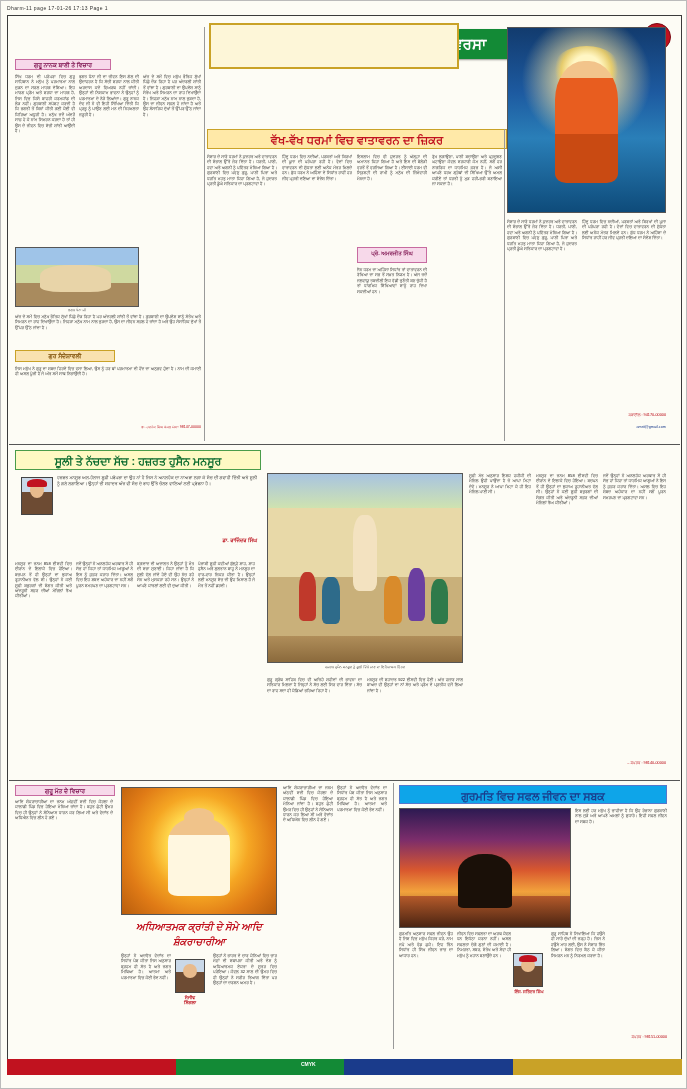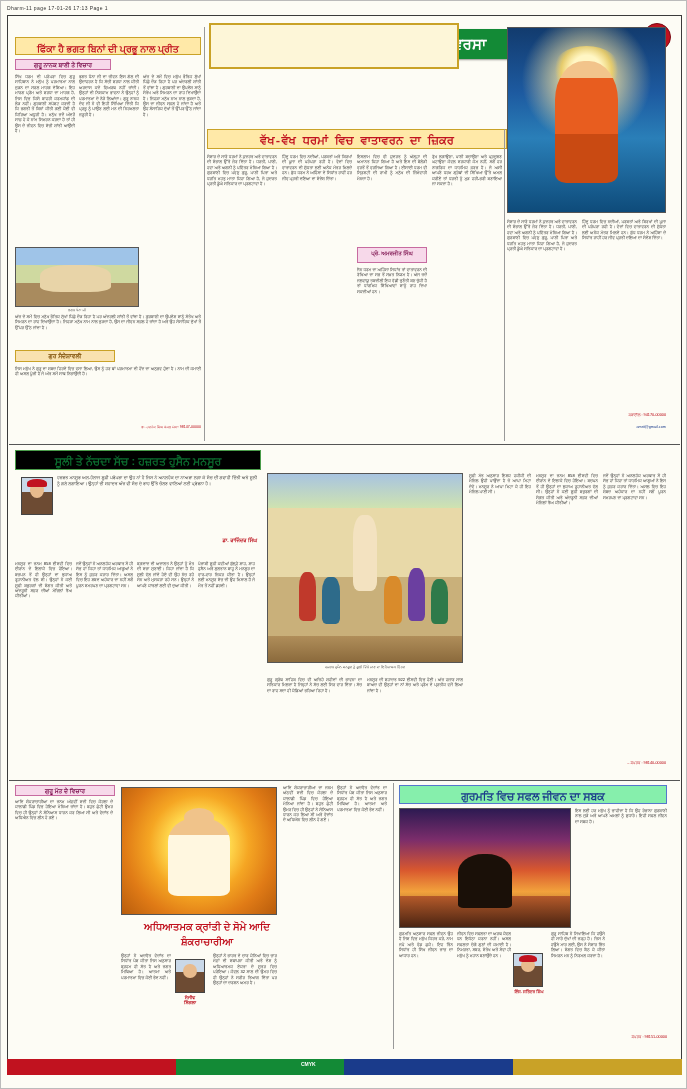--- a/index.html
+++ b/index.html
@@ -28,22 +28,22 @@
   .box{position:absolute;box-sizing:border-box;}
   .txt{font-size:4.1px;line-height:5.4px;color:#111;text-align:justify;
        overflow:hidden;word-wrap:break-word;hyphens:auto;}
   .col-sep{position:absolute;width:1px;background:#999;}
   .byline{font-size:5.2px;font-weight:bold;color:#b8000f;text-align:right;}
 
   
   .banner{position:absolute;box-sizing:border-box;text-align:center;font-weight:bold;}
   .banner-y{background:#ffe9a8;border:1px solid #c9a227;}
   .banner-p{background:#ffd9e6;border:1px solid #d46a9a;}
-  .banner-g{background:#000000;border:1px solid #4a9c4a;}
-  .banner-b{background:#86efac;border:1px solid #5577cc;}
+  .banner-g{background:#fef9c3;border:1px solid #4a9c4a;}
+  .banner-b{background:#0ea5e9;border:1px solid #5577cc;}
 
   
   .tag{position:absolute;box-sizing:border-box;background:#f7d9ea;border:1px solid #c76ba0;
       font-size:6px;font-weight:bold;color:#7a0b4a;text-align:center;line-height:11px;}
 
   
   .photo{position:absolute;box-sizing:border-box;border:1px solid #555;overflow:hidden;}
   .cap{position:absolute;font-size:3.6px;color:#222;text-align:center;}
 
   
@@ -97,42 +97,39 @@
 
   <div class="topstrip">Dharm-11 page    17-01-26    17:13    Page 1</div>
   <div class="frame"></div>
 
   <div class="masthead">
     <div class="mh-badge">ਧਰਮ ਤੇ ਵਿਰਸਾ</div>
     <div class="mh-box"></div>
   </div>
   <div class="pagecircle">11</div>
 
-  <div class="banner banner-y" style="left:14px;top:36px;width:186px;height:18px;">
-    <span style="font-size:9.5px;color:#c1121f;line-height:18px;">ਫਿੱਕਾ ਹੈ ਭਗਤ ਬਿਨਾਂ ਦੀ ਪ੍ਰਭੂ ਨਾਲ ਪ੍ਰੀਤ</span>
-  </div>
   <div class="tag" style="left:14px;top:58px;width:96px;height:11px;">ਗੁਰੂ ਨਾਨਕ ਬਾਣੀ ਤੇ ਵਿਚਾਰ</div>
 
   <div class="box txt" style="left:14px;top:73px;width:60px;height:255px;">ਸਿੱਖ ਧਰਮ ਦੀ ਪਰੰਪਰਾ ਵਿਚ ਗੁਰੂ ਸਾਹਿਬਾਨ ਨੇ ਮਨੁੱਖ ਨੂੰ ਪਰਮਾਤਮਾ ਨਾਲ ਜੁੜਨ ਦਾ ਸਰਲ ਮਾਰਗ ਦੱਸਿਆ। ਇਹ ਮਾਰਗ ਪ੍ਰੇਮ ਅਤੇ ਸ਼ਰਧਾ ਦਾ ਮਾਰਗ ਹੈ, ਜਿਸ ਵਿਚ ਕਿਸੇ ਬਾਹਰੀ ਕਰਮਕਾਂਡ ਦੀ ਲੋੜ ਨਹੀਂ। ਗੁਰਬਾਣੀ ਸਪੱਸ਼ਟ ਕਰਦੀ ਹੈ ਕਿ ਭਗਤੀ ਤੋਂ ਬਿਨਾਂ ਕੀਤੀ ਗਈ ਕੋਈ ਵੀ ਕਿਰਿਆ ਅਧੂਰੀ ਹੈ। ਮਨੁੱਖ ਜਦੋਂ ਅੰਦਰੋਂ ਸਾਫ਼ ਹੋ ਕੇ ਨਾਮ ਸਿਮਰਨ ਕਰਦਾ ਹੈ ਤਾਂ ਹੀ ਉਸ ਦੇ ਜੀਵਨ ਵਿਚ ਸੱਚੀ ਸ਼ਾਂਤੀ ਆਉਂਦੀ ਹੈ।</div>
   <div class="box txt" style="left:78px;top:73px;width:60px;height:115px;">ਭਗਤ ਧੰਨਾ ਜੀ ਦਾ ਜੀਵਨ ਇਸ ਗੱਲ ਦੀ ਉਦਾਹਰਨ ਹੈ ਕਿ ਸੱਚੀ ਸ਼ਰਧਾ ਨਾਲ ਕੀਤੀ ਅਰਦਾਸ ਕਦੇ ਵਿਅਰਥ ਨਹੀਂ ਜਾਂਦੀ। ਉਨ੍ਹਾਂ ਦੀ ਨਿਸ਼ਕਾਮ ਭਾਵਨਾ ਨੇ ਉਨ੍ਹਾਂ ਨੂੰ ਪਰਮਾਤਮਾ ਦੇ ਨੇੜੇ ਲਿਆਂਦਾ। ਗੁਰੂ ਨਾਨਕ ਦੇਵ ਜੀ ਨੇ ਵੀ ਇਹੀ ਸਿੱਖਿਆ ਦਿੱਤੀ ਕਿ ਪ੍ਰਭੂ ਨੂੰ ਪਾਉਣ ਲਈ ਮਨ ਦੀ ਨਿਰਮਲਤਾ ਜ਼ਰੂਰੀ ਹੈ।</div>
   <div class="box txt" style="left:142px;top:73px;width:58px;height:188px;">ਅੱਜ ਦੇ ਸਮੇਂ ਵਿਚ ਮਨੁੱਖ ਭੌਤਿਕ ਸੁੱਖਾਂ ਪਿੱਛੇ ਦੌੜ ਰਿਹਾ ਹੈ ਪਰ ਅੰਦਰਲੀ ਸ਼ਾਂਤੀ ਤੋਂ ਵਾਂਝਾ ਹੈ। ਗੁਰਬਾਣੀ ਦਾ ਉਪਦੇਸ਼ ਸਾਨੂੰ ਸੰਤੋਖ ਅਤੇ ਸਿਮਰਨ ਦਾ ਰਾਹ ਦਿਖਾਉਂਦਾ ਹੈ। ਜਿਹੜਾ ਮਨੁੱਖ ਨਾਮ ਨਾਲ ਜੁੜਦਾ ਹੈ, ਉਸ ਦਾ ਜੀਵਨ ਸਫ਼ਲ ਹੋ ਜਾਂਦਾ ਹੈ ਅਤੇ ਉਹ ਸੰਸਾਰਿਕ ਦੁੱਖਾਂ ਤੋਂ ਉੱਪਰ ਉੱਠ ਜਾਂਦਾ ਹੈ।</div>
 
   <div class="photo saintpic" style="left:14px;top:246px;width:124px;height:60px;">
     <div class="sp-f"></div>
   </div>
   <div class="cap" style="left:14px;top:307px;width:124px;">ਭਗਤ ਧੰਨਾ ਜੀ</div>
   <div class="box txt" style="left:14px;top:313px;width:186px;height:32px;">ਅੱਜ ਦੇ ਸਮੇਂ ਵਿਚ ਮਨੁੱਖ ਭੌਤਿਕ ਸੁੱਖਾਂ ਪਿੱਛੇ ਦੌੜ ਰਿਹਾ ਹੈ ਪਰ ਅੰਦਰਲੀ ਸ਼ਾਂਤੀ ਤੋਂ ਵਾਂਝਾ ਹੈ। ਗੁਰਬਾਣੀ ਦਾ ਉਪਦੇਸ਼ ਸਾਨੂੰ ਸੰਤੋਖ ਅਤੇ ਸਿਮਰਨ ਦਾ ਰਾਹ ਦਿਖਾਉਂਦਾ ਹੈ। ਜਿਹੜਾ ਮਨੁੱਖ ਨਾਮ ਨਾਲ ਜੁੜਦਾ ਹੈ, ਉਸ ਦਾ ਜੀਵਨ ਸਫ਼ਲ ਹੋ ਜਾਂਦਾ ਹੈ ਅਤੇ ਉਹ ਸੰਸਾਰਿਕ ਦੁੱਖਾਂ ਤੋਂ ਉੱਪਰ ਉੱਠ ਜਾਂਦਾ ਹੈ।</div>
 
   <div class="tag" style="left:14px;top:349px;width:100px;height:12px;background:#f9e2b0;border-color:#c9a227;color:#7a4a00;">ਗੁਰ ਸੰਦੇਸ਼ਾਵਲੀ</div>
   <div class="box txt" style="left:14px;top:365px;width:186px;height:70px;">ਜਿਸ ਮਨੁੱਖ ਨੇ ਗੁਰੂ ਦਾ ਸ਼ਬਦ ਹਿਰਦੇ ਵਿਚ ਵਸਾ ਲਿਆ, ਉਸ ਨੂੰ ਹਰ ਥਾਂ ਪਰਮਾਤਮਾ ਦੀ ਹੋਂਦ ਦਾ ਅਨੁਭਵ ਹੁੰਦਾ ਹੈ। ਨਾਮ ਦੀ ਕਮਾਈ ਹੀ ਅਸਲ ਪੂੰਜੀ ਹੈ ਜੋ ਅੰਤ ਸਮੇਂ ਸਾਥ ਨਿਭਾਉਂਦੀ ਹੈ।</div>
   <div class="box txt" style="left:120px;top:424px;width:80px;height:16px;font-size:3.6px;text-align:right;color:#b8000f;">ਡਾ. ਹਰਨੇਕ ਸਿੰਘ ਕੋਮਲ
 ਮੋਬਾ: 98147-00000</div>
 
   <div class="banner banner-y" style="left:206px;top:128px;width:300px;height:20px;">
-    <span style="font-size:11.5px;color:#c1121f;line-height:20px;font-family:Liberation Mono, monospace;">ਵੱਖ-ਵੱਖ ਧਰਮਾਂ ਵਿਚ ਵਾਤਾਵਰਨ ਦਾ ਜ਼ਿਕਰ</span>
+    <span style="font-size:11.5px;color:#c1121f;line-height:20px;">ਵੱਖ-ਵੱਖ ਧਰਮਾਂ ਵਿਚ ਵਾਤਾਵਰਨ ਦਾ ਜ਼ਿਕਰ</span>
   </div>
   <div class="box txt" style="left:206px;top:153px;width:70px;height:280px;">ਸੰਸਾਰ ਦੇ ਸਾਰੇ ਧਰਮਾਂ ਨੇ ਕੁਦਰਤ ਅਤੇ ਵਾਤਾਵਰਨ ਦੀ ਸੰਭਾਲ ਉੱਤੇ ਜ਼ੋਰ ਦਿੱਤਾ ਹੈ। ਧਰਤੀ, ਪਾਣੀ, ਹਵਾ ਅਤੇ ਅਗਨੀ ਨੂੰ ਪਵਿੱਤਰ ਮੰਨਿਆ ਗਿਆ ਹੈ। ਗੁਰਬਾਣੀ ਵਿਚ ਪਵਣੁ ਗੁਰੂ, ਪਾਣੀ ਪਿਤਾ ਅਤੇ ਧਰਤਿ ਮਹਤੁ ਮਾਤਾ ਕਿਹਾ ਗਿਆ ਹੈ, ਜੋ ਕੁਦਰਤ ਪ੍ਰਤੀ ਡੂੰਘੇ ਸਤਿਕਾਰ ਦਾ ਪ੍ਰਗਟਾਵਾ ਹੈ।</div>
   <div class="box txt" style="left:281px;top:153px;width:70px;height:280px;">ਹਿੰਦੂ ਧਰਮ ਵਿਚ ਨਦੀਆਂ, ਪਰਬਤਾਂ ਅਤੇ ਬਿਰਖਾਂ ਦੀ ਪੂਜਾ ਦੀ ਪਰੰਪਰਾ ਰਹੀ ਹੈ। ਵੇਦਾਂ ਵਿਚ ਵਾਤਾਵਰਨ ਦੀ ਸ਼ੁੱਧਤਾ ਲਈ ਅਨੇਕ ਮੰਤਰ ਮਿਲਦੇ ਹਨ। ਬੁੱਧ ਧਰਮ ਨੇ ਅਹਿੰਸਾ ਦੇ ਸਿਧਾਂਤ ਰਾਹੀਂ ਹਰ ਜੀਵ ਪ੍ਰਤੀ ਦਇਆ ਦਾ ਸੰਦੇਸ਼ ਦਿੱਤਾ।</div>
   <div class="box txt" style="left:356px;top:153px;width:70px;height:90px;">ਇਸਲਾਮ ਵਿਚ ਵੀ ਕੁਦਰਤ ਨੂੰ ਅੱਲ੍ਹਾ ਦੀ ਅਮਾਨਤ ਕਿਹਾ ਗਿਆ ਹੈ ਅਤੇ ਇਸ ਦੀ ਬੇਲੋੜੀ ਵਰਤੋਂ ਤੋਂ ਵਰਜਿਆ ਗਿਆ ਹੈ। ਈਸਾਈ ਧਰਮ ਵੀ ਸ੍ਰਿਸ਼ਟੀ ਦੀ ਰਾਖੀ ਨੂੰ ਮਨੁੱਖ ਦੀ ਜ਼ਿੰਮੇਵਾਰੀ ਮੰਨਦਾ ਹੈ।</div>
   <div class="tag" style="left:356px;top:246px;width:70px;height:16px;line-height:8px;font-size:5.5px;padding-top:1px;">ਪ੍ਰੋ. ਅਮਰਜੀਤ ਸਿੰਘ</div>
   <div class="box txt" style="left:356px;top:266px;width:70px;height:167px;">ਜੈਨ ਧਰਮ ਦਾ ਅਹਿੰਸਾ ਸਿਧਾਂਤ ਤਾਂ ਵਾਤਾਵਰਨ ਦੀ ਰੱਖਿਆ ਦਾ ਸਭ ਤੋਂ ਸਖ਼ਤ ਨਿਯਮ ਹੈ। ਅੱਜ ਜਦੋਂ ਜਲਵਾਯੂ ਤਬਦੀਲੀ ਇਕ ਵੱਡੀ ਚੁਣੌਤੀ ਬਣ ਚੁੱਕੀ ਹੈ ਤਾਂ ਧਾਰਮਿਕ ਸਿੱਖਿਆਵਾਂ ਸਾਨੂੰ ਰਾਹ ਦਿਖਾ ਸਕਦੀਆਂ ਹਨ।</div>
   <div class="box txt" style="left:431px;top:153px;width:70px;height:280px;">ਰੁੱਖ ਲਗਾਉਣਾ, ਪਾਣੀ ਬਚਾਉਣਾ ਅਤੇ ਪ੍ਰਦੂਸ਼ਣ ਘਟਾਉਣਾ ਕੇਵਲ ਸਰਕਾਰੀ ਕੰਮ ਨਹੀਂ, ਸਗੋਂ ਹਰ ਨਾਗਰਿਕ ਦਾ ਧਾਰਮਿਕ ਫ਼ਰਜ਼ ਹੈ। ਜੇ ਅਸੀਂ ਆਪਣੇ ਧਰਮ ਗ੍ਰੰਥਾਂ ਦੀ ਸਿੱਖਿਆ ਉੱਤੇ ਅਮਲ ਕਰੀਏ ਤਾਂ ਧਰਤੀ ਨੂੰ ਮੁੜ ਹਰੀ-ਭਰੀ ਬਣਾਇਆ ਜਾ ਸਕਦਾ ਹੈ।</div>
   <div class="box txt" style="left:506px;top:218px;width:70px;height:215px;">ਸੰਸਾਰ ਦੇ ਸਾਰੇ ਧਰਮਾਂ ਨੇ ਕੁਦਰਤ ਅਤੇ ਵਾਤਾਵਰਨ ਦੀ ਸੰਭਾਲ ਉੱਤੇ ਜ਼ੋਰ ਦਿੱਤਾ ਹੈ। ਧਰਤੀ, ਪਾਣੀ, ਹਵਾ ਅਤੇ ਅਗਨੀ ਨੂੰ ਪਵਿੱਤਰ ਮੰਨਿਆ ਗਿਆ ਹੈ। ਗੁਰਬਾਣੀ ਵਿਚ ਪਵਣੁ ਗੁਰੂ, ਪਾਣੀ ਪਿਤਾ ਅਤੇ ਧਰਤਿ ਮਹਤੁ ਮਾਤਾ ਕਿਹਾ ਗਿਆ ਹੈ, ਜੋ ਕੁਦਰਤ ਪ੍ਰਤੀ ਡੂੰਘੇ ਸਤਿਕਾਰ ਦਾ ਪ੍ਰਗਟਾਵਾ ਹੈ।</div>
   <div class="box txt" style="left:581px;top:218px;width:84px;height:190px;">ਹਿੰਦੂ ਧਰਮ ਵਿਚ ਨਦੀਆਂ, ਪਰਬਤਾਂ ਅਤੇ ਬਿਰਖਾਂ ਦੀ ਪੂਜਾ ਦੀ ਪਰੰਪਰਾ ਰਹੀ ਹੈ। ਵੇਦਾਂ ਵਿਚ ਵਾਤਾਵਰਨ ਦੀ ਸ਼ੁੱਧਤਾ ਲਈ ਅਨੇਕ ਮੰਤਰ ਮਿਲਦੇ ਹਨ। ਬੁੱਧ ਧਰਮ ਨੇ ਅਹਿੰਸਾ ਦੇ ਸਿਧਾਂਤ ਰਾਹੀਂ ਹਰ ਜੀਵ ਪ੍ਰਤੀ ਦਇਆ ਦਾ ਸੰਦੇਸ਼ ਦਿੱਤਾ।</div>
   <div class="box txt" style="left:581px;top:412px;width:84px;height:12px;font-size:3.8px;text-align:right;color:#b8000f;">ਮੋਬਾਈਲ : 94170-00000</div>
@@ -181,21 +178,21 @@
   <div class="box txt" style="left:602px;top:472px;width:63px;height:285px;">ਜਦੋਂ ਉਨ੍ਹਾਂ ਨੇ ਅਨਲਹੱਕ ਅਰਥਾਤ ਮੈਂ ਹੀ ਸੱਚ ਹਾਂ ਕਿਹਾ ਤਾਂ ਧਾਰਮਿਕ ਆਗੂਆਂ ਨੇ ਇਸ ਨੂੰ ਕੁਫ਼ਰ ਕਰਾਰ ਦਿੱਤਾ। ਅਸਲ ਵਿਚ ਇਹ ਸ਼ਬਦ ਅਹੰਕਾਰ ਦਾ ਨਹੀਂ ਸਗੋਂ ਪੂਰਨ ਸਮਰਪਣ ਦਾ ਪ੍ਰਗਟਾਵਾ ਸਨ।</div>
   <div class="box txt" style="left:602px;top:760px;width:63px;height:12px;font-size:3.8px;text-align:right;color:#b8000f;">– ਸੰਪਰਕ : 98140-00000</div>
 
   <div style="position:absolute;left:8px;top:779px;width:671px;height:1px;background:#555;"></div>
 
   <div class="tag" style="left:14px;top:784px;width:100px;height:11px;">ਗੁਰੂ ਮੱਤ ਦੇ ਵਿਚਾਰ</div>
   <div class="photo shankar" style="left:120px;top:786px;width:156px;height:128px;">
     <div class="sh-head"></div>
     <div class="sh-body"></div>
   </div>
-  <div class="banner banner-p" style="left:128px;top:918px;width:156px;height:30px;border:none;background:transparent;">
+  <div class="banner banner-p" style="left:120px;top:918px;width:156px;height:30px;border:none;background:transparent;font-style:italic;">
     <span style="font-size:10px;color:#c1121f;line-height:15px;display:block;">ਅਧਿਆਤਮਕ ਕ੍ਰਾਂਤੀ ਦੇ ਸੋਮੇ ਆਦਿ ਸ਼ੰਕਰਾਚਾਰੀਆ</span>
   </div>
   <div class="box txt" style="left:14px;top:798px;width:98px;height:248px;">ਆਦਿ ਸ਼ੰਕਰਾਚਾਰੀਆ ਦਾ ਜਨਮ ਅੱਠਵੀਂ ਸਦੀ ਵਿਚ ਕੇਰਲਾ ਦੇ ਕਾਲਾਡੀ ਪਿੰਡ ਵਿਚ ਹੋਇਆ ਮੰਨਿਆ ਜਾਂਦਾ ਹੈ। ਬਹੁਤ ਛੋਟੀ ਉਮਰ ਵਿਚ ਹੀ ਉਨ੍ਹਾਂ ਨੇ ਸੰਨਿਆਸ ਧਾਰਨ ਕਰ ਲਿਆ ਸੀ ਅਤੇ ਵੇਦਾਂਤ ਦੇ ਅਧਿਐਨ ਵਿਚ ਲੀਨ ਹੋ ਗਏ।</div>
   <div class="box txt" style="left:120px;top:952px;width:50px;height:94px;">ਉਨ੍ਹਾਂ ਨੇ ਅਦਵੈਤ ਵੇਦਾਂਤ ਦਾ ਸਿਧਾਂਤ ਪੇਸ਼ ਕੀਤਾ ਜਿਸ ਅਨੁਸਾਰ ਬ੍ਰਹਮ ਹੀ ਸੱਤ ਹੈ ਅਤੇ ਜਗਤ ਮਿਥਿਆ ਹੈ। ਆਤਮਾ ਅਤੇ ਪਰਮਾਤਮਾ ਵਿਚ ਕੋਈ ਭੇਦ ਨਹੀਂ।</div>
   <div class="head" style="left:174px;top:958px;width:30px;height:34px;">
     <div class="face"></div>
   </div>
   <div class="box txt" style="left:170px;top:994px;width:38px;height:18px;font-size:4.6px;text-align:center;font-weight:bold;color:#b8000f;white-space:pre-line;">ਸੰਜੀਵ
 ਸਿੰਗਲਾ</div>
   <div class="box txt" style="left:212px;top:952px;width:64px;height:94px;">ਉਨ੍ਹਾਂ ਨੇ ਭਾਰਤ ਦੇ ਚਾਰ ਕੋਨਿਆਂ ਵਿਚ ਚਾਰ ਮੱਠਾਂ ਦੀ ਸਥਾਪਨਾ ਕੀਤੀ ਅਤੇ ਦੇਸ਼ ਨੂੰ ਅਧਿਆਤਮਕ ਏਕਤਾ ਦੇ ਸੂਤਰ ਵਿਚ ਪਰੋਇਆ। ਕੇਵਲ 32 ਸਾਲ ਦੀ ਉਮਰ ਵਿਚ ਹੀ ਉਨ੍ਹਾਂ ਨੇ ਸਰੀਰ ਤਿਆਗ ਦਿੱਤਾ ਪਰ ਉਨ੍ਹਾਂ ਦਾ ਦਰਸ਼ਨ ਅਮਰ ਹੈ।</div>

